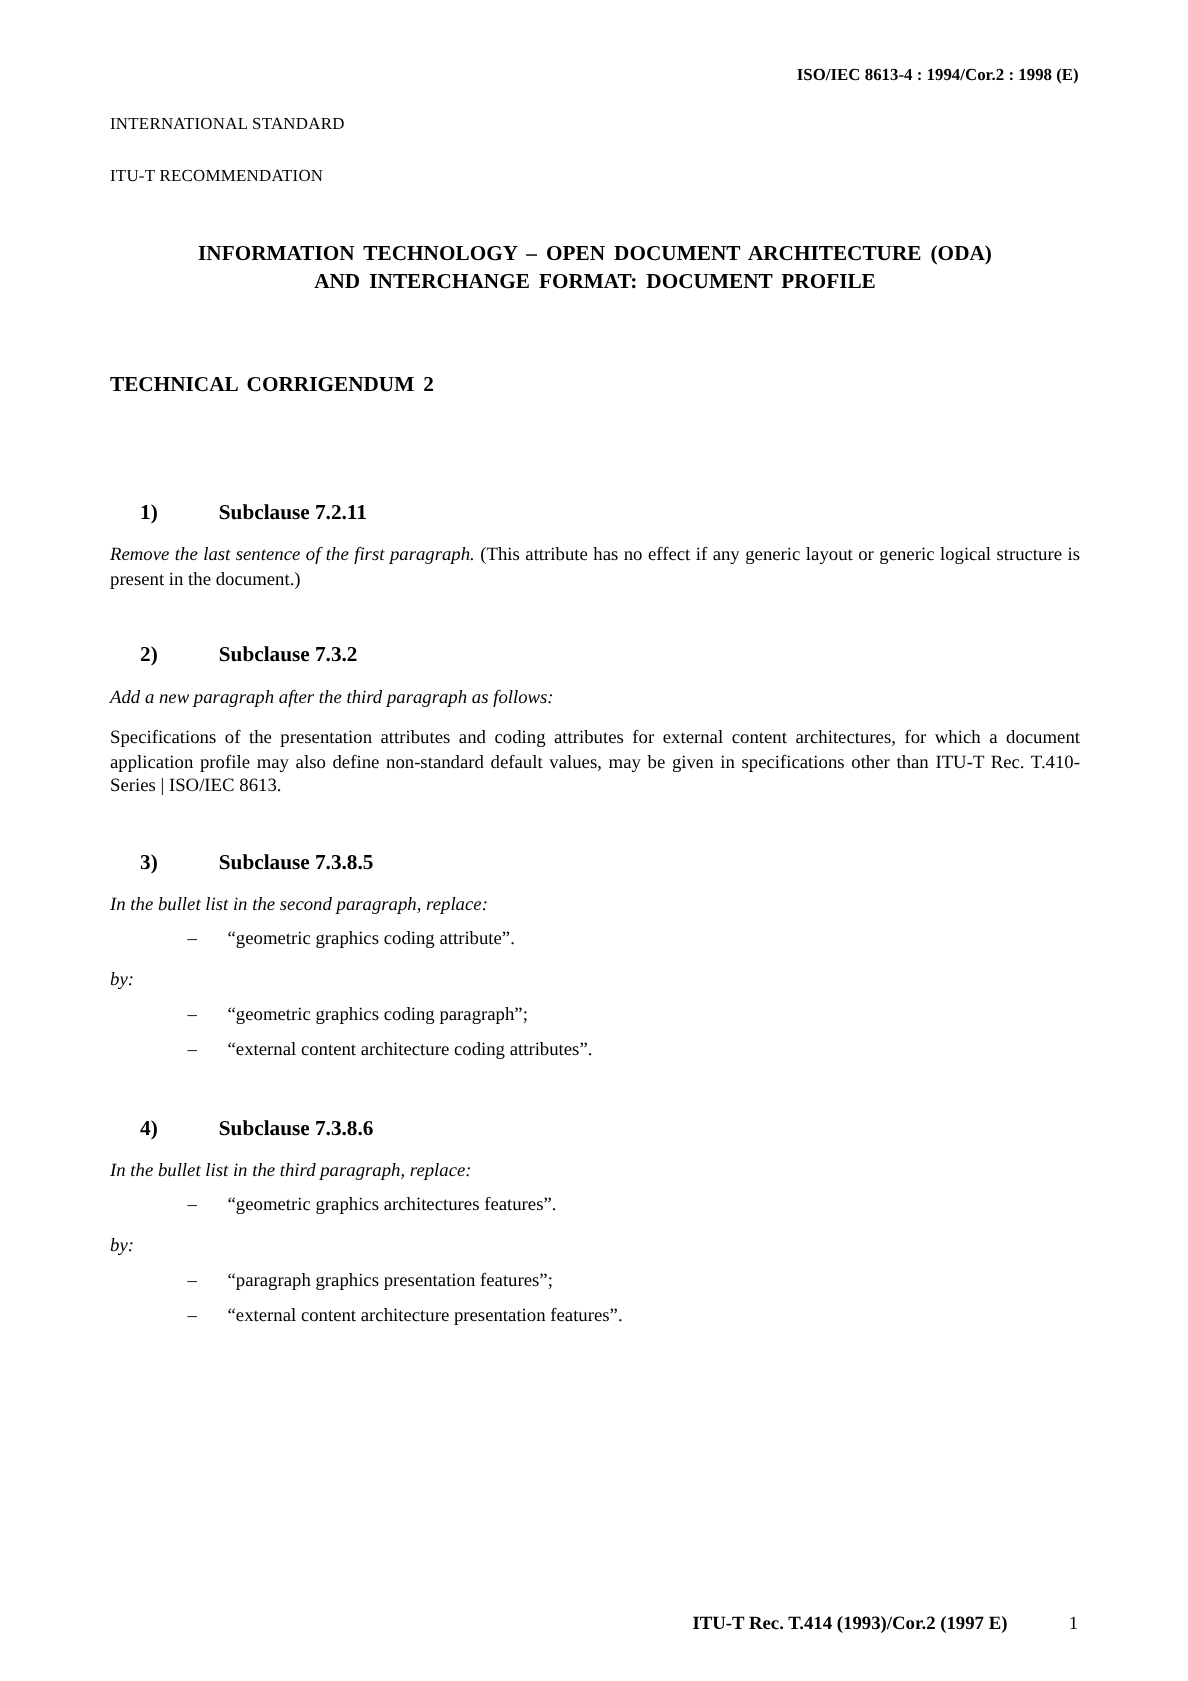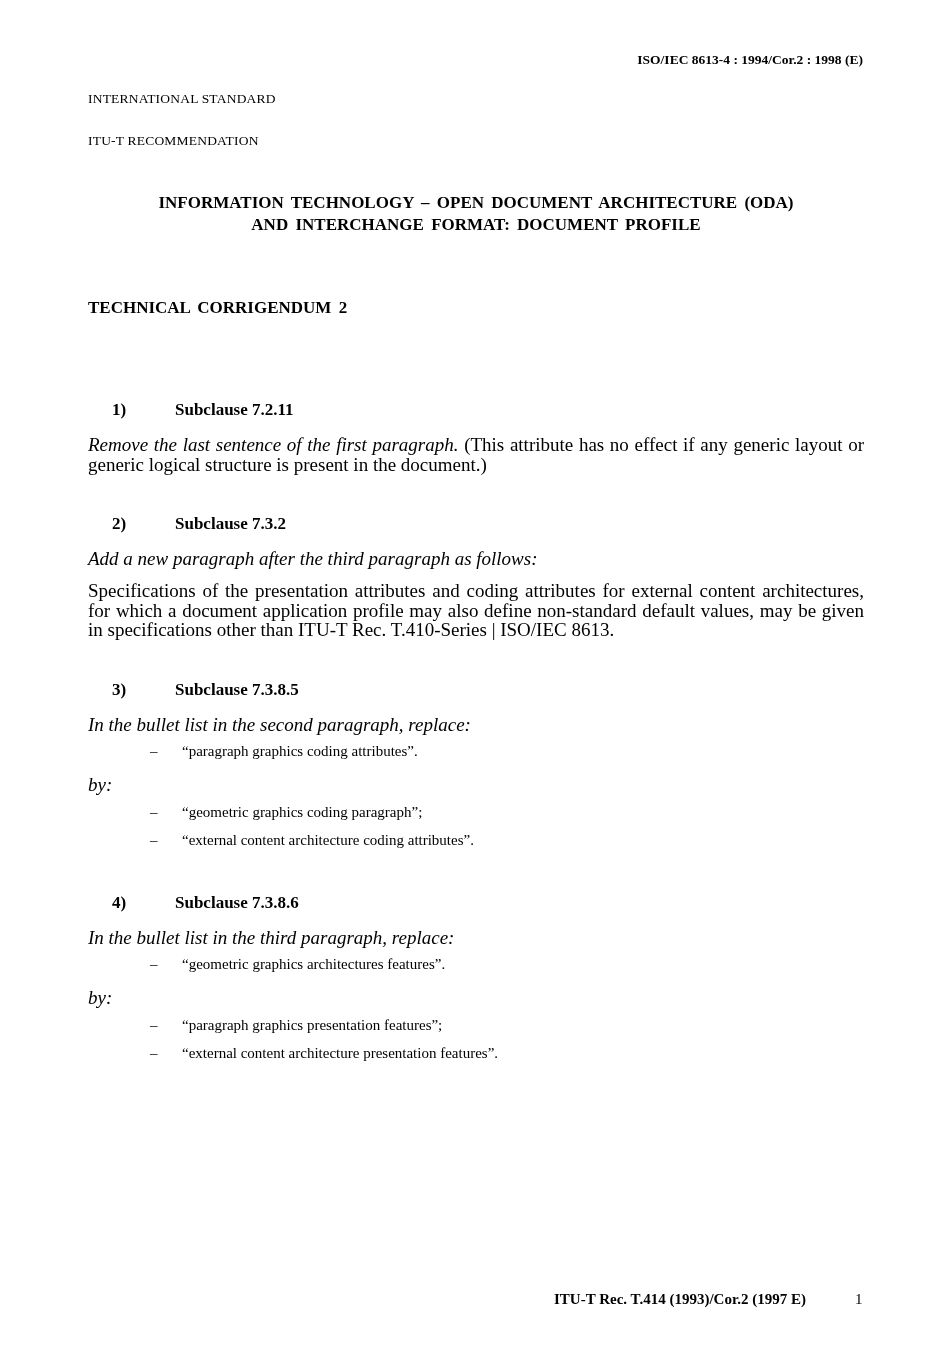--- a/index.html
+++ b/index.html
@@ -11,21 +11,21 @@
   .hdr-right { top: 52px; right: 87px; font-weight: bold; font-size: 13.5px; }
   .label-bold { left: 88px; font-weight: normal; font-size: 13.5px; letter-spacing: 0.2px; }
   .title {
     left: 88px; width: 776px; text-align: center; top: 192px;
     font-weight: bold; font-size: 17px; line-height: 22px; word-spacing: 3px;
   }
   .corr { left: 88px; width: 776px; text-align: left; top: 298px; font-weight: bold; font-size: 17px; word-spacing: 3px; }
   .sec-h { left: 88px; font-weight: bold; font-size: 17px; margin-left: 24px; }
   .sec-h .num { display: inline-block; width: 63px; }
   .para {
-    left: 88px; width: 776px; font-size: 19px; line-height: 19.5px; text-align: justify;
+    left: 88px; width: 776px; font-size: 15px; line-height: 19.5px; text-align: justify;
   }
   .ital { font-style: italic; }
   .bullet { left: 150px; font-size: 15px; }
   .bullet .dash { display: inline-block; width: 32px; }
   .footer { top: 1291px; left: 516px; font-weight: bold; font-size: 15px; margin-left: 38px; }
   .pageno { top: 1291px; left: 855px; font-size: 15px; }
 </style>
 </head>
 <body>
 
@@ -49,21 +49,21 @@
 <div class="abs sec-h" style="top:514px">
   <span class="num">2)</span><span>Subclause 7.3.2</span>
 </div>
 <div class="abs para ital" style="top:549px">Add a new paragraph after the third paragraph as follows:</div>
 <div class="abs para" style="top:581px">Specifications of the presentation attributes and coding attributes for external content architectures, for which a document application profile may also define non-standard default values, may be given in specifications other than ITU-T Rec. T.410-Series | ISO/IEC 8613.</div>
 
 <div class="abs sec-h" style="top:680px">
   <span class="num">3)</span><span>Subclause 7.3.8.5</span>
 </div>
 <div class="abs para ital" style="top:715px">In the bullet list in the second paragraph, replace:</div>
-<div class="abs bullet" style="top:743px"><span class="dash">–</span><span>“paragraph graphics coding attributes”.</span></div>
+<div class="abs bullet" style="top:743px"><span class="dash">–</span><span>“geometric graphics coding attribute”.</span></div>
 <div class="abs para ital" style="top:775px">by:</div>
 <div class="abs bullet" style="top:804px"><span class="dash">–</span><span>“geometric graphics coding paragraph”;</span></div>
 <div class="abs bullet" style="top:832px"><span class="dash">–</span><span>“external content architecture coding attributes”.</span></div>
 
 <div class="abs sec-h" style="top:893px">
   <span class="num">4)</span><span>Subclause 7.3.8.6</span>
 </div>
 <div class="abs para ital" style="top:928px">In the bullet list in the third paragraph, replace:</div>
 <div class="abs bullet" style="top:956px"><span class="dash">–</span><span>“geometric graphics architectures features”.</span></div>
 <div class="abs para ital" style="top:988px">by:</div>

